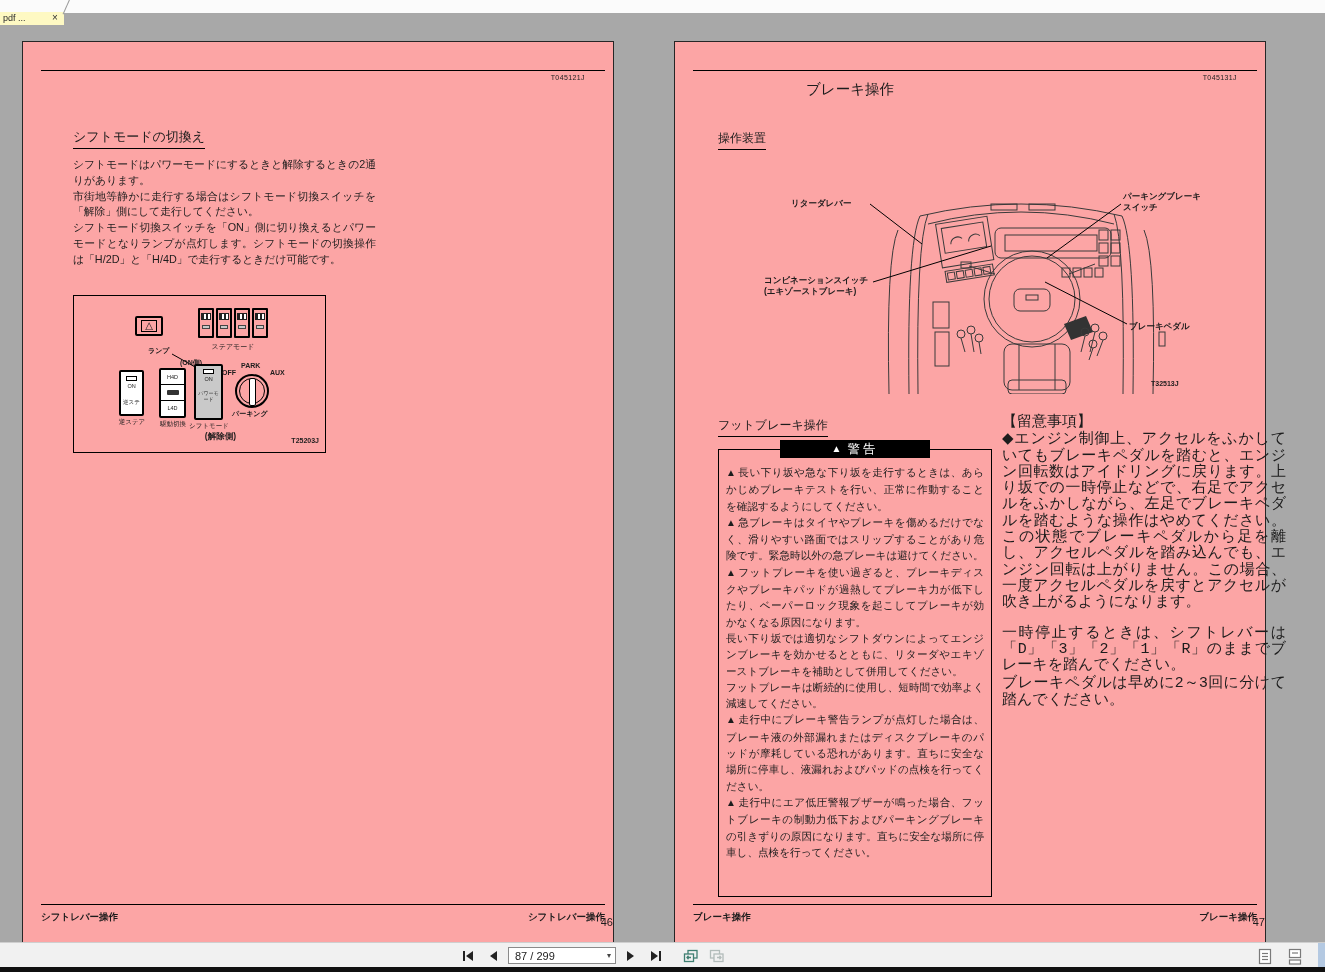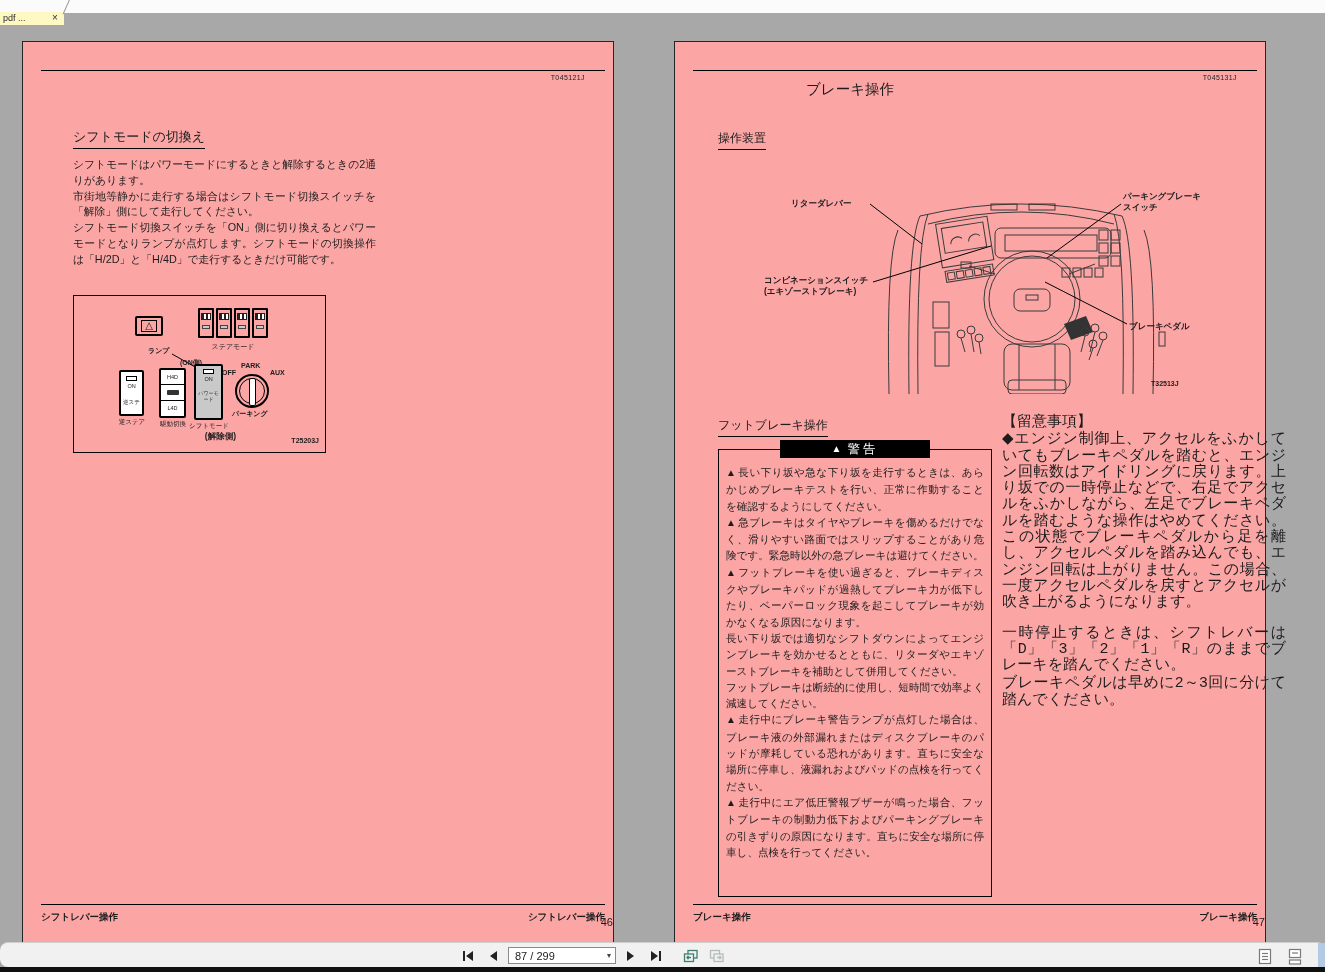--- a/index.html
+++ b/index.html
@@ -87,21 +87,21 @@
   #warnhead .wtri { font-size:10px; line-height:1; }
   #warnhead .wtxt { font-size:12.5px; letter-spacing:3px; }
   #warnbody { position:absolute; inset:0; padding:14px 7px 0 7px; font-size:10.6px; line-height:16.3px; text-align:justify; }
   .wi { margin:0; } .mk { font-size:10px; margin-right:2px; }
 
   #notes { position:absolute; left:327px; top:371px; width:284px; font-size:15px; line-height:16.3px; text-align:justify; }
   #notes .nh { margin-bottom:1px; }
   #notes .np2 { margin-top:16px;font-family:Liberation Mono, monospace; }
 
   
-  #toolbar { position:absolute; top:942px; left:0; width:1325px; height:25px; background:#f1f1f1; border-top:1px solid #cfcfcf;border-radius:8px; }
+  #toolbar { position:absolute; top:942px; left:0; width:1325px; height:25px; background:#f1f1f1; border-top:1px solid #cfcfcf; }
   #nav { position:absolute; left:458px; top:0; height:25px; display:flex; align-items:center; gap:5px; }
   .tbtn { width:20px; height:20px; display:flex; align-items:center; justify-content:center; background:transparent; border:none; }
   .tbtn svg { display:block; }
   #pagebox { width:108px; height:17px; background:#fff; border:1px solid #8a8a8a; display:flex; align-items:center; font-size:11px; }
   #pagebox .pv { padding-left:6px; flex:1; }
   #pagebox .caret { padding-right:4px; font-size:8px; color:#444; }
   #viewbtns { display:flex; gap:6px; margin-left:10px; }
   #layoutbtns { position:absolute; right:20px; top:3px; display:flex; gap:10px; }
   #scroll-sliver { position:absolute; right:0; top:0; width:7px; height:25px; background:#b4c9e2; }
   #bottomstrip { position:absolute; top:967px; left:0; width:1325px; height:5px; background:#101010; }

